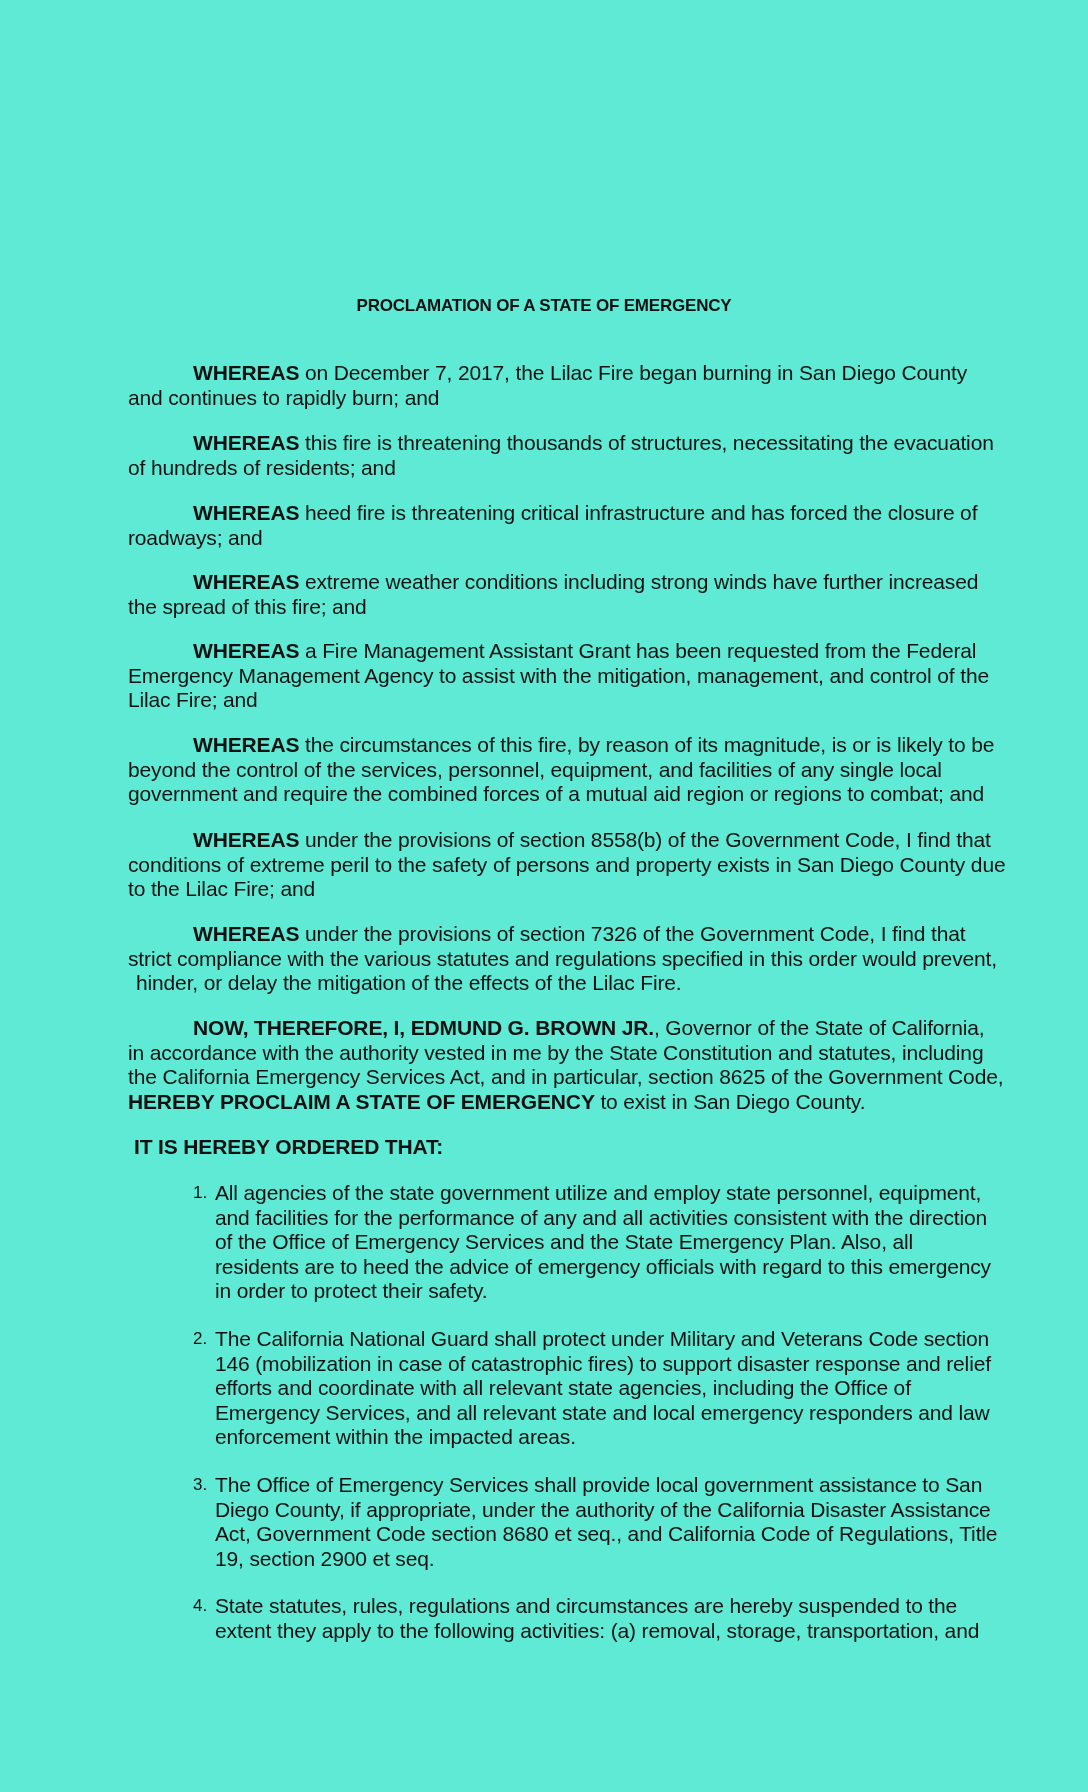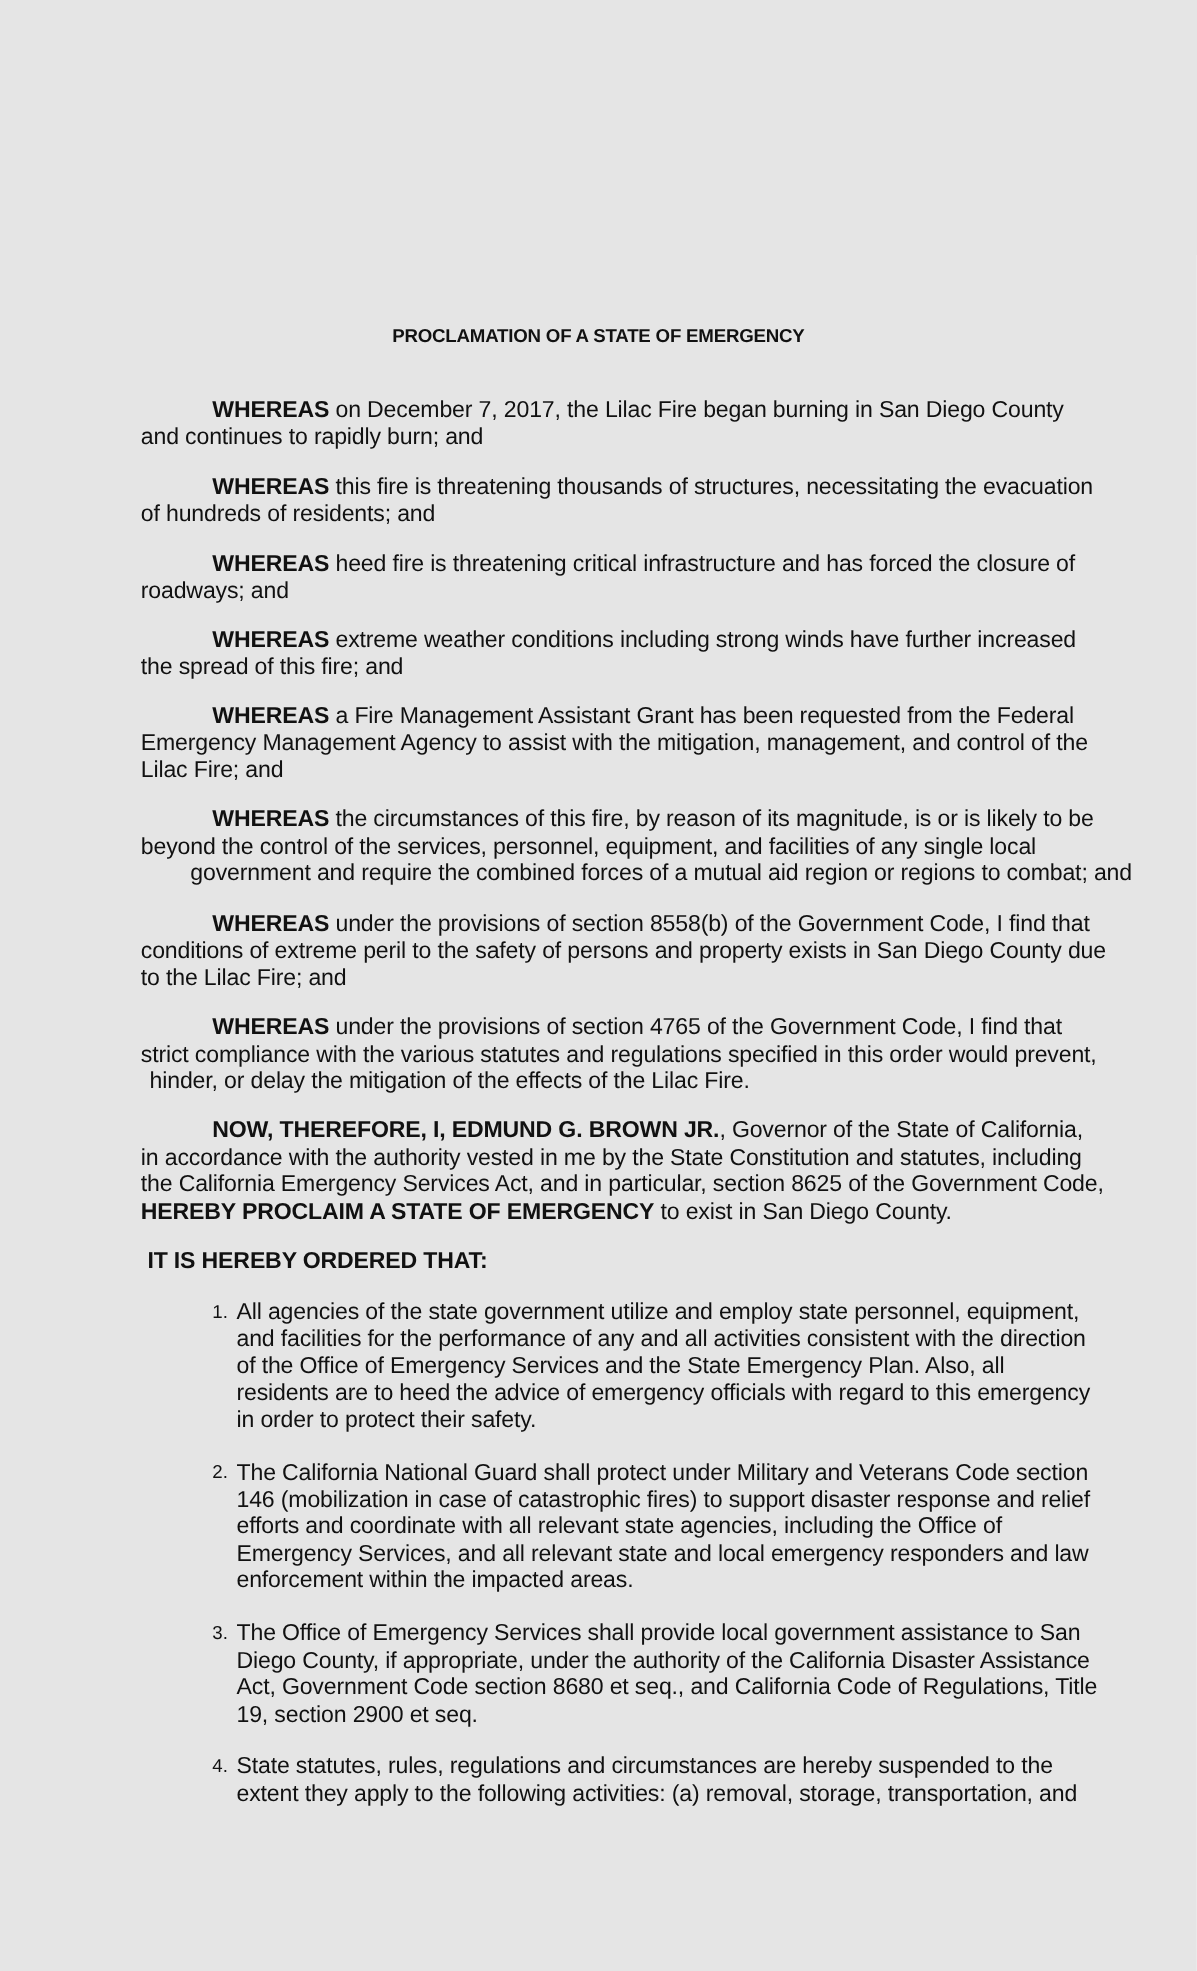--- a/index.html
+++ b/index.html
@@ -1,18 +1,18 @@
 <!DOCTYPE html>
 <html><head>
 <meta charset="utf-8">
 <style>
   html, body { margin:0; padding:0; background:#ffffff; }
   body { width:1088px; height:1792px; position:relative; overflow:hidden;
          font-family:"Liberation Sans", sans-serif; color:#111111; }
-  .page { position:absolute; left:0; top:0; width:1088px; height:1792px; background:#e5e5e5; }
+  .page { position:absolute; left:0; top:0; width:1088px; height:1792px; background:#5eead4; }
   .title { position:absolute; top:296px; left:0; width:1088px; text-align:center;
            font-weight:bold; font-size:17px; letter-spacing:-0.2px; }
   .line { position:absolute; white-space:nowrap; font-size:21px; letter-spacing:-0.15px; line-height:20px; }
   .b { font-weight:bold; }
   .num { position:absolute; white-space:nowrap; font-size:17px; line-height:20px; }
 </style>
 </head>
 <body>
 
 <div class="page">
@@ -35,29 +35,29 @@
         <div class="line" style="top: 596.5px; left: 128px;"><span>the spread of this fire; and</span></div>
       </div>
       <div>
         <div class="line" style="top: 641px; left: 193px;"><span class="b">WHEREAS</span><span> a Fire Management Assistant Grant has been requested from the Federal</span></div>
         <div class="line" style="top: 665.5px; left: 128px;"><span>Emergency Management Agency to assist with the mitigation, management, and control of the</span></div>
         <div class="line" style="top: 690px; left: 128px;"><span>Lilac Fire; and</span></div>
       </div>
       <div>
         <div class="line" style="top: 735px; left: 193px;"><span class="b">WHEREAS</span><span> the circumstances of this fire, by reason of its magnitude, is or is likely to be</span></div>
         <div class="line" style="top: 759.5px; left: 128px;"><span>beyond the control of the services, personnel, equipment, and facilities of any single local</span></div>
-        <div class="line" style="top: 784px; left: 128px; margin-left: 45px;"><span>government and require the combined forces of a mutual aid region or regions to combat; and</span></div>
+        <div class="line" style="top: 784px; left: 128px;"><span>government and require the combined forces of a mutual aid region or regions to combat; and</span></div>
       </div>
       <div>
         <div class="line" style="top: 830px; left: 193px;"><span class="b">WHEREAS</span><span> under the provisions of section 8558(b) of the Government Code, I find that</span></div>
         <div class="line" style="top: 854.5px; left: 128px;"><span>conditions of extreme peril to the safety of persons and property exists in San Diego County due</span></div>
         <div class="line" style="top: 879px; left: 128px;"><span>to the Lilac Fire; and</span></div>
       </div>
       <div>
-        <div class="line" style="top: 924px; left: 193px;"><span class="b">WHEREAS</span><span> under the provisions of section 4765 of the Government Code, I find that</span></div>
+        <div class="line" style="top: 924px; left: 193px;"><span class="b">WHEREAS</span><span> under the provisions of section 7326 of the Government Code, I find that</span></div>
         <div class="line" style="top: 948.5px; left: 128px;"><span>strict compliance with the various statutes and regulations specified in this order would prevent,</span></div>
         <div class="line" style="top: 973px; left: 136px;"><span>hinder, or delay the mitigation of the effects of the Lilac Fire.</span></div>
       </div>
       <div>
         <div class="line" style="top: 1018px; left: 193px;"><span class="b">NOW, THEREFORE, I, EDMUND G. BROWN JR.</span><span>, Governor of the State of California,</span></div>
         <div class="line" style="top: 1042.5px; left: 128px;"><span>in accordance with the authority vested in me by the State Constitution and statutes, including</span></div>
         <div class="line" style="top: 1067px; left: 128px;"><span>the California Emergency Services Act, and in particular, section 8625 of the Government Code,</span></div>
         <div class="line" style="top: 1091.5px; left: 128px;"><span class="b">HEREBY PROCLAIM A STATE OF EMERGENCY</span><span> to exist in San Diego County.</span></div>
       </div>
       <div class="line b" style="top: 1137px; left: 134px;">IT IS HEREBY ORDERED THAT:</div>

